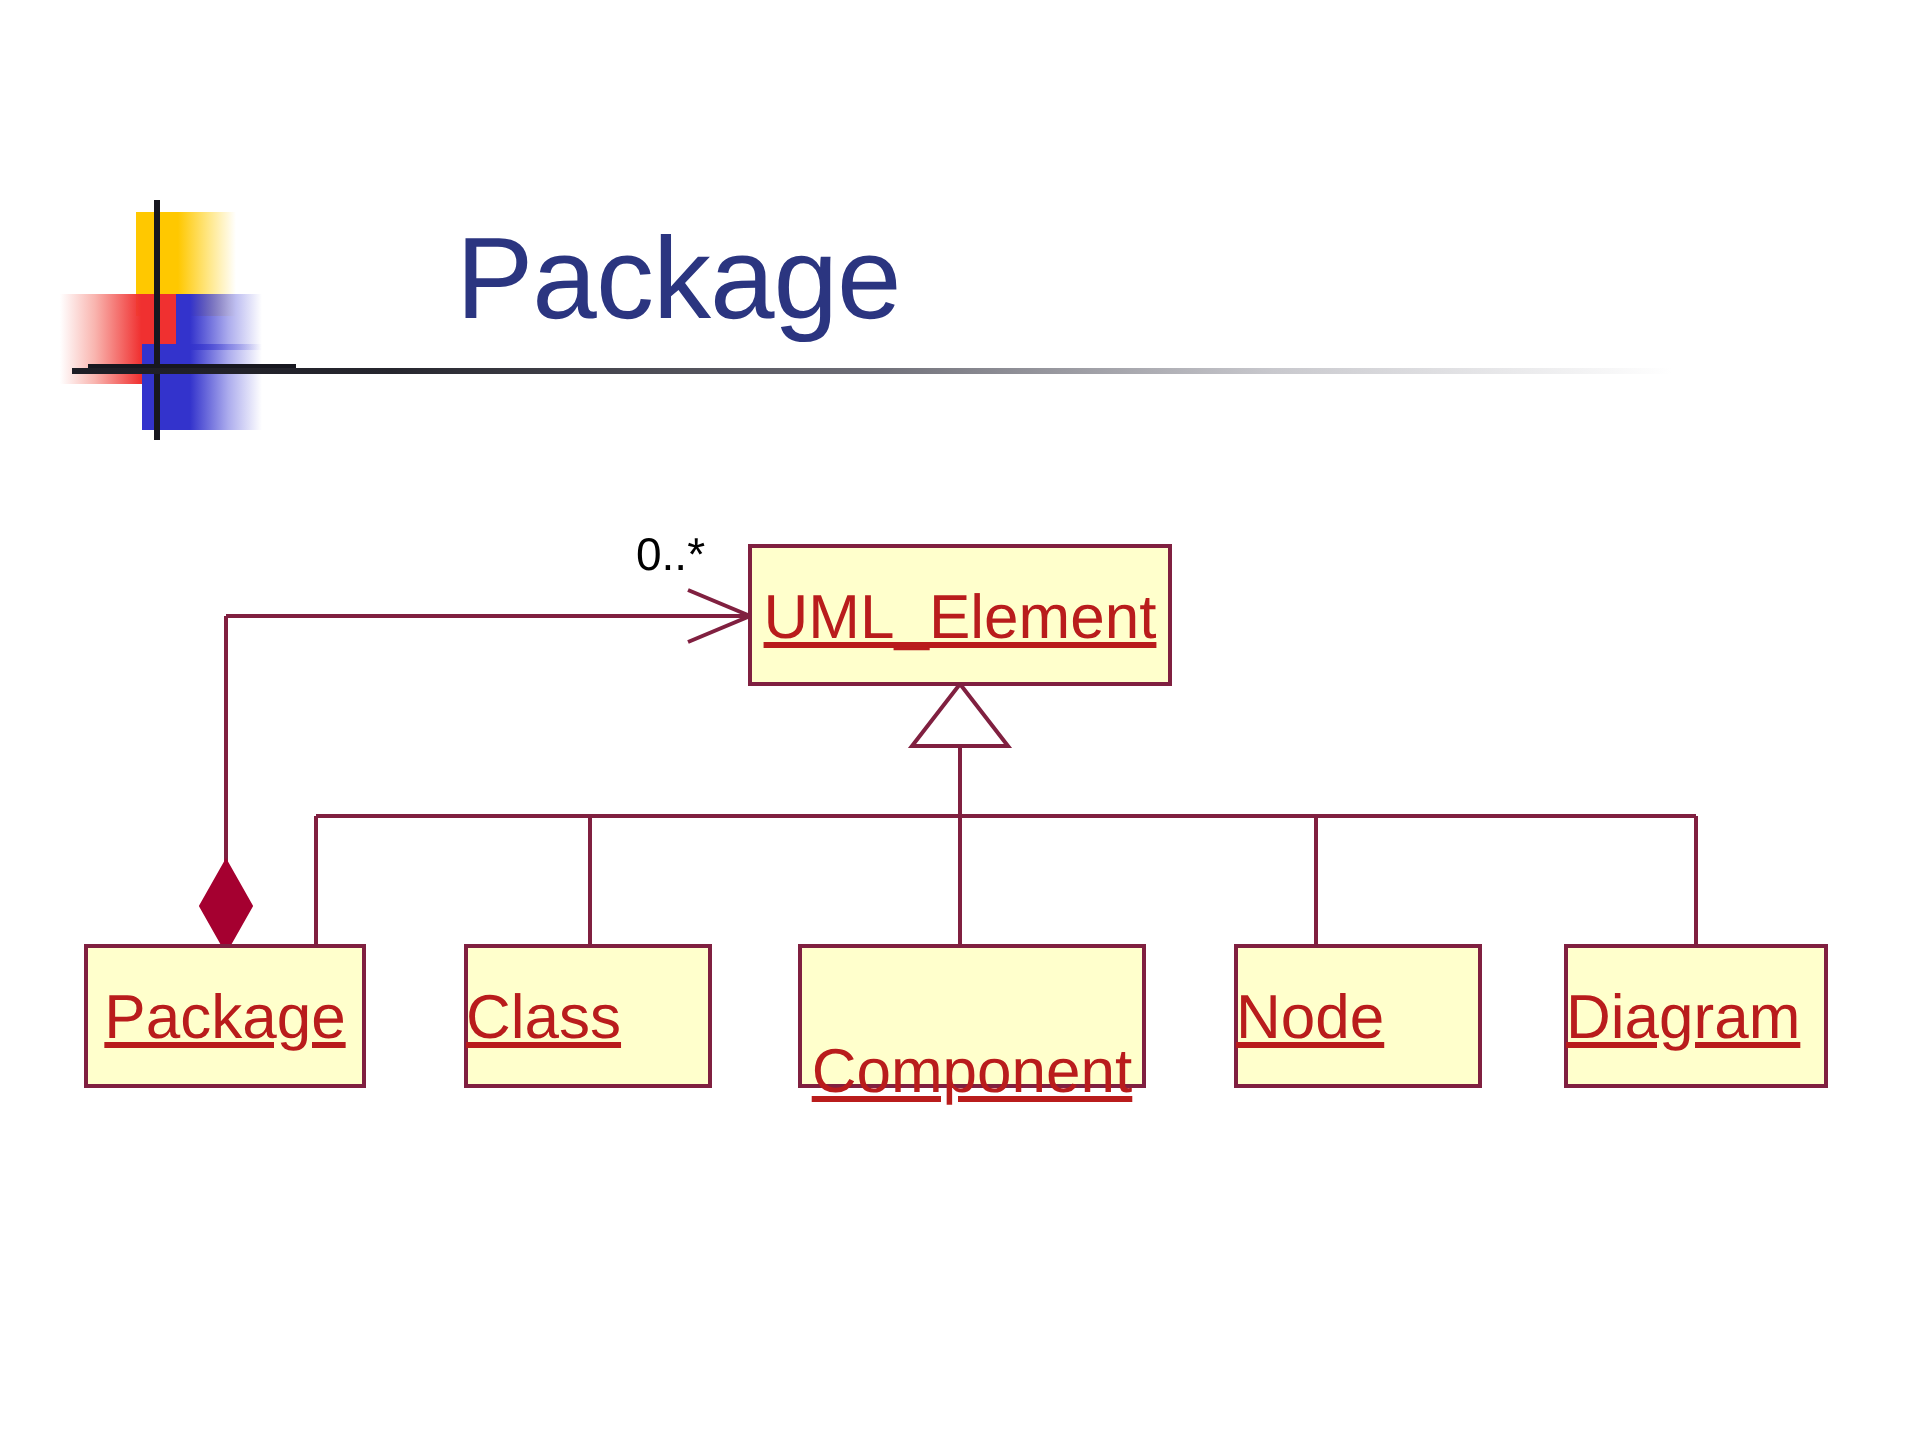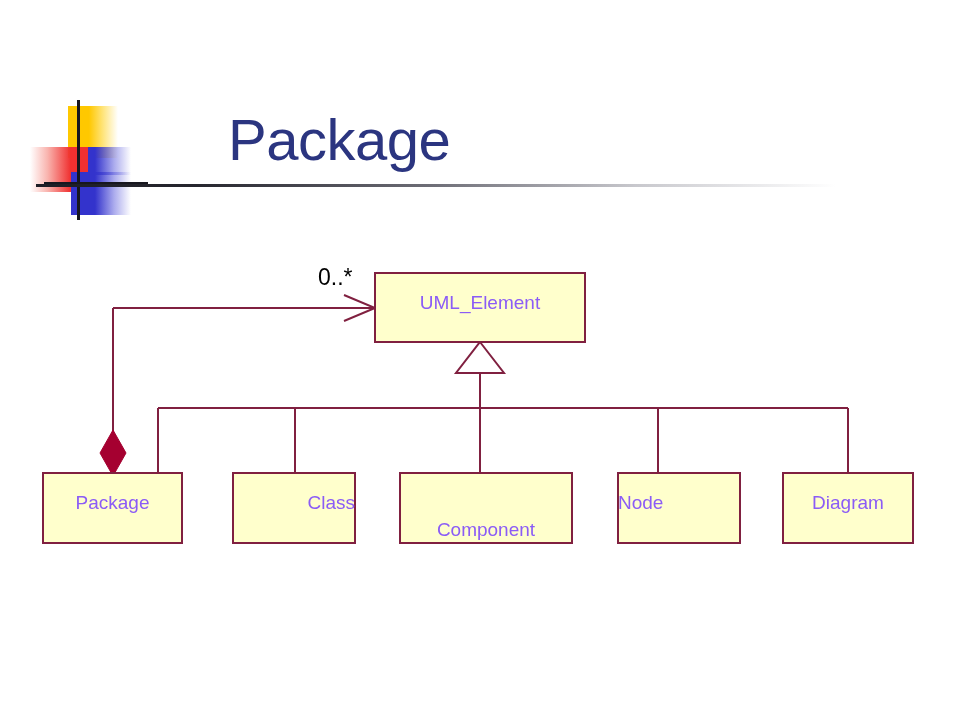--- a/index.html
+++ b/index.html
@@ -101,24 +101,25 @@
     top: 0;
     width: 960px;
     height: 720px;
   }
   #diagram svg {
     display: block;
   }
 
   .uml-box-label {
     position: absolute;
-    color: #8b5cf6;
-    font-size: 19px;
+    color: #b91c1c;
+    font-size: 31px;
     line-height: 1;
     white-space: nowrap;
+    text-decoration: underline;
   }
   .mult-label {
     position: absolute;
     color: #000000;
     font-size: 23px;
     line-height: 1;
     white-space: nowrap;
   }
 </style>
 </head>
@@ -175,24 +176,24 @@
         <rect x="400" y="473" width="172" height="70" fill="#FFFFCC" stroke="#802040" stroke-width="2"></rect>
         <rect x="618" y="473" width="122" height="70" fill="#FFFFCC" stroke="#802040" stroke-width="2"></rect>
         <rect x="783" y="473" width="130" height="70" fill="#FFFFCC" stroke="#802040" stroke-width="2"></rect>
       </g>
     </svg>
 
     <div class="uml-box-label" style="left:375px; top:293px; width:210px; text-align:center;">UML_Element</div>
 
     <div class="uml-box-label" style="left:43px; top:493px; width:139px; text-align:center;">Package</div>
 
-    <div class="uml-box-label" style="left:233px; top:493px; width:122px; text-align:right;">Class</div>
+    <div class="uml-box-label" style="left:233px; top:493px; width:122px; text-align:left;">Class</div>
 
     <div class="uml-box-label" style="left:400px; top:493px; width:172px; text-align:center;margin-top:27px;">Component</div>
 
     <div class="uml-box-label" style="left:618px; top:493px; width:122px; text-align:left;">Node</div>
 
-    <div class="uml-box-label" style="left:783px; top:493px; width:130px; text-align:center;">Diagram</div>
+    <div class="uml-box-label" style="left:783px; top:493px; width:130px; text-align:left;">Diagram</div>
 
     <div class="mult-label" style="left:318px; top:266px;">0..*</div>
   </div>
 
 </div>
 
 </body></html>

